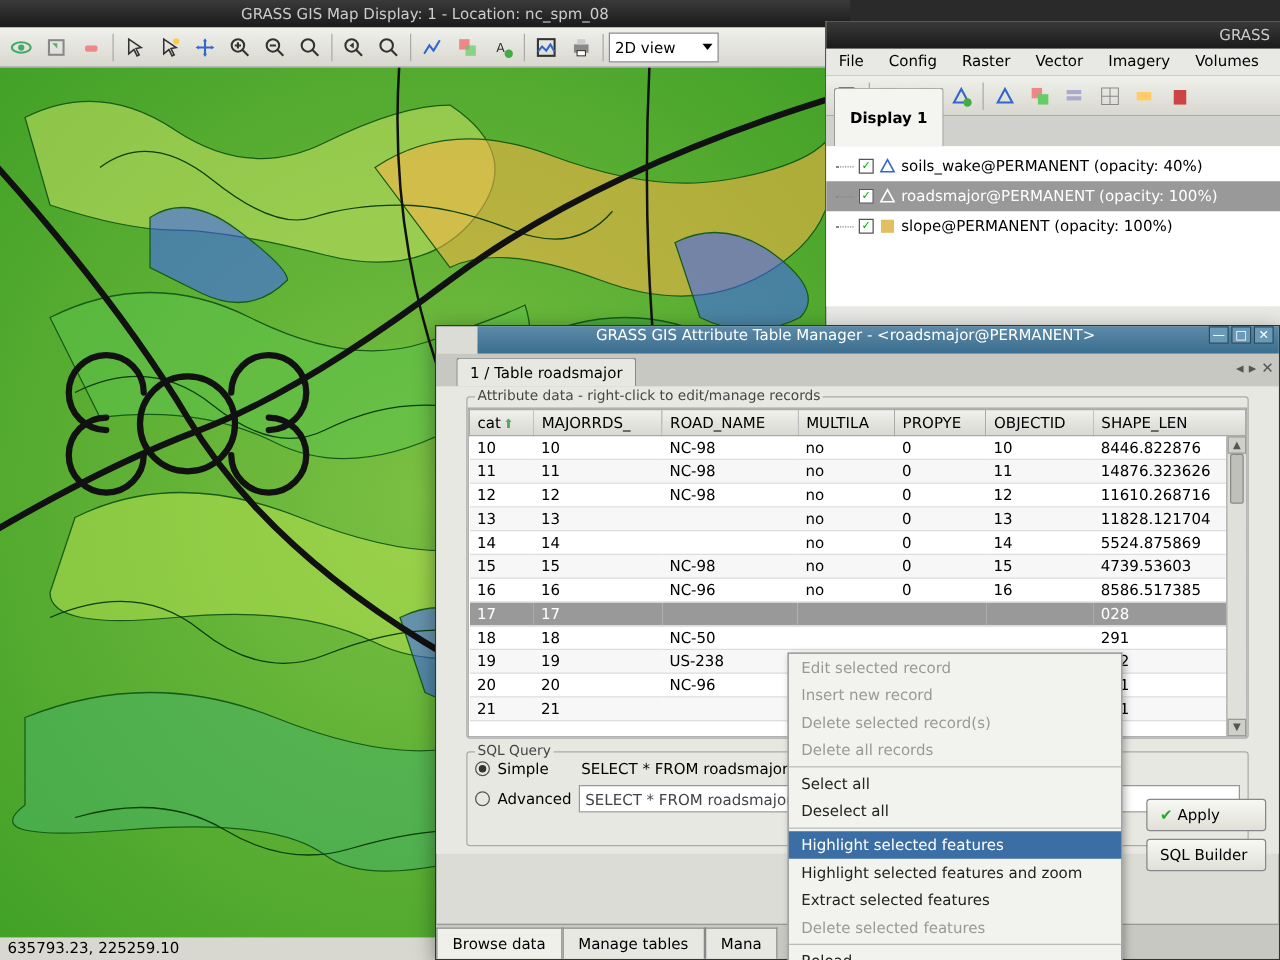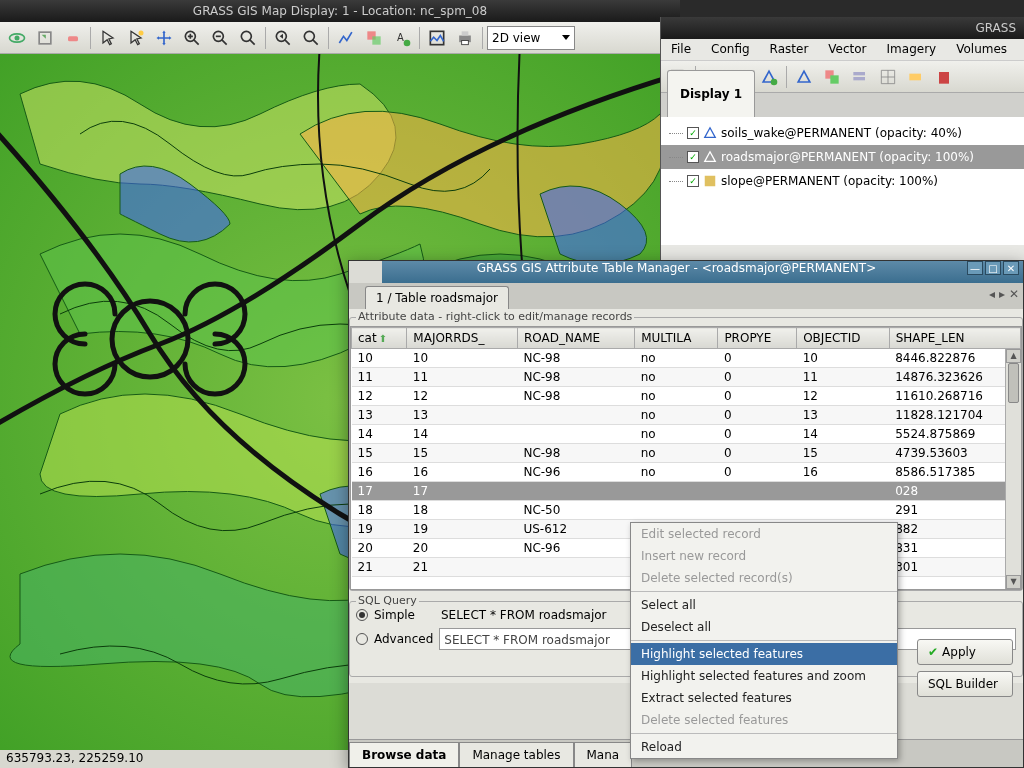--- a/index.html
+++ b/index.html
@@ -35,21 +35,21 @@
 
 .at-window { position: absolute; left: 348px; top: 260px; width: 676px; height: 508px; background: #dcdcd6; border: 1px solid #333; box-shadow: 0 4px 16px rgba(0,0,0,0.4); }
 .at-title { height: 22px; background: linear-gradient(#5d8aa8,#3b6e8f); color: #fff; display: flex; align-items: flex-start; padding: 0 4px; margin-left: 33px; }
 .at-title-text { flex: 1; text-align: center; }
 .at-title-btns { display: flex; gap: 2px; }
 .at-title-btn { width: 16px; height: 14px; border: 1px solid #2a4a5f; background: #6a9ab8; display: flex; align-items: center; justify-content: center; font-size: 10px; color: #fff; }
 .at-tabs { height: 26px; background: #c8c8c2; display: flex; align-items: flex-end; padding-left: 16px; position: relative; }
 .at-tab { background: #e8e8e2; border: 1px solid #888; border-bottom: none; padding: 4px 10px; font-weight: normal; border-radius: 3px 3px 0 0; }
 .at-nav { position: absolute; right: 4px; top: 4px; display: flex; gap: 4px; font-size: 10px; color: #555; }
 .at-nav span { cursor: pointer; }
-.at-body { background: #e8e8e2; padding: 6px 0; }
+.at-body { background: #e8e8e2; padding: 6px 24px; }
 .fieldset { border: 1px solid #aaa; border-radius: 3px; margin-top: 2px; padding: 0; position: relative; }
 .fieldset-legend { position: absolute; top: -8px; left: 6px; background: #e8e8e2; padding: 0 2px; font-size: 11px; color: #444; }
 .table-wrap { background: #fff; border: 1px solid #999; height: 264px; position: relative; overflow: hidden; }
 table { border-collapse: collapse; width: 100%; }
 th { background: linear-gradient(#f0f0ec,#d8d8d2); border: 1px solid #aaa; padding: 3px 6px; text-align: left; font-weight: normal; font-size: 12px; position: relative; }
 th .sort-arrow { color: #5a5; font-size: 10px; margin-left: 2px; }
 td { border-bottom: 1px solid #ddd; padding: 2px 6px; font-size: 12px; }
 tbody tr:nth-child(even) { background: #f7f7f7; }
 tbody tr.selected td { background: #999; color: #fff; }
 .vscroll { position: absolute; right: 0; top: 22px; bottom: 0; width: 16px; background: #e0e0da; border-left: 1px solid #aaa; }
@@ -58,21 +58,21 @@
 .sql-box { margin-top: 10px; }
 .sql-row { display: flex; align-items: center; gap: 6px; margin: 6px; }
 .radio { width: 12px; height: 12px; border: 1px solid #555; border-radius: 50%; display: flex; align-items: center; justify-content: center; }
 .radio.checked::after { content: ""; width: 6px; height: 6px; background: #333; border-radius: 50%; }
 .sql-input { flex: 1; height: 22px; border: 1px solid #999; background: #fff; padding: 0 4px; line-height: 22px; color: #444; }
 .btn { height: 26px; border: 1px solid #888; border-radius: 3px; background: linear-gradient(#f8f8f4,#e0e0d8); padding: 0 10px; display: flex; align-items: center; gap: 4px; }
 .btn .check { color: #2a2; font-weight: bold; }
 .right-btns { position: absolute; right: 10px; bottom: 70px; display: flex; flex-direction: column; gap: 6px; width: 96px;}
 .bottom-tabs { position: absolute; left: 0; bottom: 0; right: 0; height: 28px; background: #c8c8c2; display: flex; align-items: flex-end; border-top: 1px solid #999; }
 .btab { border: 1px solid #888; padding: 5px 12px; background: #e8e8e2; border-bottom: none; }
-.btab.active { font-weight: bold; background: #f0f0ea; margin-top: 10px; }
+.btab.active { font-weight: normal; background: #f0f0ea; margin-top: 10px; }
 
 
 .ctx-menu { position: absolute; left: 630px; top: 522px; width: 268px; background: #f2f2ee; border: 1px solid #888; box-shadow: 2px 2px 6px rgba(0,0,0,0.3); z-index: 100; }
 .ctx-item { padding: 4px 10px; font-size: 12px; color: #222; }
 .ctx-item.disabled { color: #999; }
 .ctx-item.highlighted { background: #3b6ea5; color: #fff; }
 .ctx-sep { height: 1px; background: #bbb; margin: 2px 0; }
 
 .icon-svg { width: 20px; height: 20px; }
 </style>
@@ -446,21 +446,21 @@
                 <td>18</td>
                 <td>NC-50</td>
                 <td></td>
                 <td></td>
                 <td></td>
                 <td>291</td>
               </tr>
               <tr>
                 <td>19</td>
                 <td>19</td>
-                <td>US-612</td>
+                <td>US-238</td>
                 <td></td>
                 <td></td>
                 <td></td>
                 <td>882</td>
               </tr>
               <tr>
                 <td>20</td>
                 <td>20</td>
                 <td>NC-96</td>
                 <td></td>
@@ -513,20 +513,21 @@
     <div class="btab active">Browse data</div>
     <div class="btab">Manage tables</div>
     <div class="btab">Mana</div>
   </div>
 </div>
 
 <div class="ctx-menu" id="ctx">
     <div class="ctx-item disabled">Edit selected record</div>
     <div class="ctx-item disabled">Insert new record</div>
     <div class="ctx-item disabled">Delete selected record(s)</div>
+    <div class="ctx-item disabled">Delete all records</div>
     <div class="ctx-sep"></div>
     <div class="ctx-item">Select all</div>
     <div class="ctx-item">Deselect all</div>
     <div class="ctx-sep"></div>
     <div class="ctx-item highlighted">Highlight selected features</div>
     <div class="ctx-item">Highlight selected features and zoom</div>
     <div class="ctx-item">Extract selected features</div>
     <div class="ctx-item disabled">Delete selected features</div>
     <div class="ctx-sep"></div>
     <div class="ctx-item">Reload</div>

